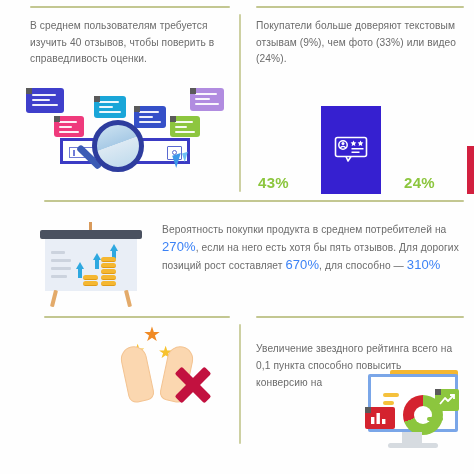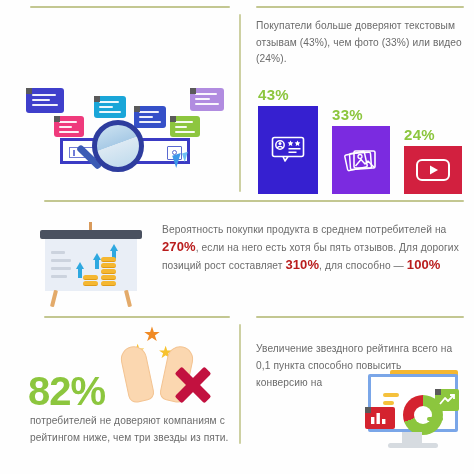--- a/index.html
+++ b/index.html
@@ -15,21 +15,21 @@
 
   
   .hr{position:absolute;height:2px;background:#c3c791;border-radius:1px;}
   .vr{position:absolute;width:2px;background:#cdd0a2;border-radius:1px;}
 
   
   .para{
     font-size:10.2px;line-height:16.5px;color:#6b6b6b;
     letter-spacing:.1px;
   }
-  .para b{font-weight:bold;color:#b91c1c;font-size:13px;}
+  .para b{font-weight:normal;color:#3b82f6;font-size:13px;}
 
   
   #s1{position:absolute;left:30px;top:18px;width:200px;}
   #s1 .para{width:200px;}
   #s1-art{position:absolute;left:14px;top:82px;width:222px;height:112px;}
 
   
   .bub{position:absolute;border-radius:3px;}
   .bub i{position:absolute;display:block;background:#fff;opacity:.92;border-radius:1px;height:2px;}
   .bub:after{content:"";position:absolute;width:0;height:0;border-style:solid;}
@@ -44,21 +44,21 @@
        background:linear-gradient(160deg,#cfe4f2 0%,#a9cbe6 45%,#dce9f3 46%,#bcd9ec 100%);box-sizing:border-box;}
   .maghandle{position:absolute;left:56px;top:82px;width:30px;height:7px;background:#3b5bb5;border-radius:3px;transform:rotate(44deg);transform-origin:100% 50%;}
   .cursor{position:absolute;left:160px;top:72px;width:0;height:0;
           border-left:9px solid #3d97e8;border-bottom:13px solid transparent;transform:rotate(-18deg);}
   .cursor:after{content:"";position:absolute;left:1px;top:1px;width:0;height:0;border-left:6px solid #6ec0f5;border-bottom:9px solid transparent;}
 
   
   #s2{position:absolute;left:256px;top:18px;width:208px;}
   #s2 .para{width:208px;}
   .chart{position:absolute;left:256px;top:82px;width:215px;height:112px;}
-  .barwrap{position:absolute;bottom:0;display:flex;flex-direction:column;align-items:flex-start;}
+  .barwrap{position:absolute;bottom:0;display:flex;flex-direction:row;align-items:flex-end;gap:32px;}
   .barval{font-size:15px;font-weight:bold;color:#8cc63e;margin-bottom:3px;letter-spacing:.3px;}
   .bar{position:relative;display:flex;align-items:center;justify-content:center;}
   .bar svg{display:block;}
 
   
   #s3{position:absolute;left:0;top:205px;width:474px;height:105px;}
   #s3 .para{position:absolute;left:162px;top:16px;width:300px;line-height:17px;}
   .board{position:absolute;left:36px;top:14px;width:110px;height:82px;}
   .board .head{position:absolute;left:4px;top:11px;width:102px;height:9px;background:#4a5160;border-radius:2px;}
   .board .screen{position:absolute;left:9px;top:20px;width:92px;height:52px;background:#e9eef6;}
@@ -102,20 +102,23 @@
 <div class="page">
 
   <div class="hr" style="left:30px;top:6px;width:200px;"></div>
   <div class="hr" style="left:256px;top:6px;width:208px;"></div>
   <div class="vr" style="left:239px;top:14px;height:178px;"></div>
   <div class="hr" style="left:44px;top:200px;width:420px;"></div>
   <div class="hr" style="left:44px;top:316px;width:186px;"></div>
   <div class="hr" style="left:256px;top:316px;width:208px;"></div>
   <div class="vr" style="left:239px;top:324px;height:120px;"></div>
 
+  <div id="s1">
+    <div class="para">В среднем пользователям требуется изучить 40 отзывов, чтобы поверить в справедливость оценки.</div>
+  </div>
 
   <div id="s1-art">
 
     <div class="bub" style="left:12px;top:6px;width:38px;height:25px;background:#3f3fcb;">
       <i style="left:6px;top:6px;width:24px;"></i>
       <i style="left:6px;top:11px;width:18px;"></i>
       <i style="left:6px;top:16px;width:26px;"></i>
     </div>
     <div class="bub" style="left:40px;top:34px;width:30px;height:21px;background:#ef3a7c;">
       <i style="left:5px;top:5px;width:18px;"></i>
@@ -146,21 +149,21 @@
     <div class="sbar">
       <div class="fld"></div>
       <div class="btn"></div>
     </div>
     <div class="maghandle"></div>
     <div class="mag"></div>
     <div class="cursor"></div>
   </div>
 
   <div id="s2">
-    <div class="para">Покупатели больше доверяют текстовым отзывам (43%), чем фото (33%) или видео (24%).</div>
+    <div class="para">Покупатели больше доверяют текстовым отзывам (9%), чем фото (33%) или видео (24%).</div>
   </div>
 
   <div class="chart">
 
     <div class="barwrap" style="left:2px;">
       <div class="barval">43%</div>
       <div class="bar" style="width:60px;height:88px;background:#3620d0;">
         <svg width="34" height="28" viewBox="0 0 34 28">
           <rect x="1.5" y="1.5" width="31" height="19" rx="2" fill="none" stroke="#fff" stroke-width="1.6"></rect>
           <path d="M12 20.5 L14 25 L17 20.5" fill="none" stroke="#fff" stroke-width="1.6" stroke-linejoin="round"></path>
@@ -168,32 +171,20 @@
           <circle cx="9" cy="7.6" r="1.5" fill="#fff"></circle>
           <path d="M6.2 12.2a3 3 0 0 1 5.6 0" fill="none" stroke="#fff" stroke-width="1.3"></path>
           <path d="M19.5 4.4l.9 1.9 2 .3-1.5 1.4.4 2-1.8-1-1.8 1 .4-2-1.5-1.4 2-.3z" fill="#fff"></path>
           <path d="M26.5 4.4l.9 1.9 2 .3-1.5 1.4.4 2-1.8-1-1.8 1 .4-2-1.5-1.4 2-.3z" fill="#fff"></path>
           <rect x="17.5" y="12" width="12" height="1.5" fill="#fff"></rect>
           <rect x="17.5" y="15.5" width="8" height="1.5" fill="#fff"></rect>
         </svg>
       </div>
     </div>
 
-    <div class="barwrap" style="left:76px;">
-      <div class="barval">33%</div>
-      <div class="bar" style="width:58px;height:68px;background:#7b2be0;">
-        <svg width="34" height="30" viewBox="0 0 34 30">
-          <rect x="2" y="8" width="20" height="16" rx="1.5" fill="none" stroke="#fff" stroke-width="1.5" transform="rotate(-12 12 16)"></rect>
-          <rect x="6" y="8" width="21" height="16" rx="1.5" fill="none" stroke="#fff" stroke-width="1.5" transform="rotate(-4 16 16)"></rect>
-          <rect x="10" y="6" width="21" height="17" rx="1.5" fill="none" stroke="#fff" stroke-width="1.6"></rect>
-          <circle cx="16" cy="11.5" r="2" fill="none" stroke="#fff" stroke-width="1.3"></circle>
-          <path d="M11.5 21 L17 14.5 L21 19 L24 16 L30 22.2" fill="none" stroke="#fff" stroke-width="1.5" stroke-linejoin="round"></path>
-        </svg>
-      </div>
-    </div>
 
     <div class="barwrap" style="left:148px;">
       <div class="barval">24%</div>
       <div class="bar" style="width:58px;height:48px;background:#d2203f;">
         <svg width="36" height="26" viewBox="0 0 36 26">
           <rect x="2" y="3" width="32" height="20" rx="5" fill="none" stroke="#fff" stroke-width="2"></rect>
           <path d="M15 8.5 L23 13 L15 17.5 Z" fill="#fff"></path>
         </svg>
       </div>
     </div>
@@ -226,38 +217,36 @@
         <div class="coin" style="left:56px;top:36px;"></div>
         <div class="coin" style="left:56px;top:30px;"></div>
         <div class="coin" style="left:56px;top:24px;"></div>
         <div class="coin" style="left:56px;top:18px;"></div>
       </div>
       <div class="leg" style="left:16px;transform:rotate(14deg);"></div>
       <div class="leg" style="left:90px;transform:rotate(-14deg);"></div>
     </div>
 
     <div class="para">
-      <span>Вероятность покупки продукта в среднем потребителей на </span><b>270%</b><span>, если на него есть хотя бы пять отзывов. Для дорогих позиций рост составляет </span><b>310%</b><span>, для способно — </span><b>100%</b>
+      <span>Вероятность покупки продукта в среднем потребителей на </span><b>270%</b><span>, если на него есть хотя бы пять отзывов. Для дорогих позиций рост составляет </span><b>670%</b><span>, для способно — </span><b>310%</b>
     </div>
   </div>
 
   <div id="s4">
     <div class="hands">
       <div class="star" style="left:31px;top:0px;font-size:20px;color:#f08a24;">★</div>
       <div class="star" style="left:18px;top:16px;color:#f7c22e;">★</div>
       <div class="star" style="left:46px;top:18px;color:#f7c22e;">★</div>
       <div class="hand" style="left:12px;top:20px;transform:rotate(-12deg);"></div>
       <div class="hand" style="left:52px;top:20px;transform:rotate(12deg);"></div>
       <div class="xmark">
         <span style="transform:rotate(45deg);"></span>
         <span style="transform:rotate(-45deg);"></span>
       </div>
     </div>
-    <div class="big">82%</div>
-    <div class="para">потребителей не доверяют компаниям с рейтингом ниже, чем три звезды из пяти.</div>
   </div>
 
   <div id="s5">
     <div class="para">Увеличение звездного рейтинга всего на 0,1 пункта способно повысить конверсию на</div>
 
     <div class="monitor">
       <div class="topbar">
         <i style="left:8px;"></i>
           <i style="left:15px;"></i>
           <i style="left:22px;"></i>

